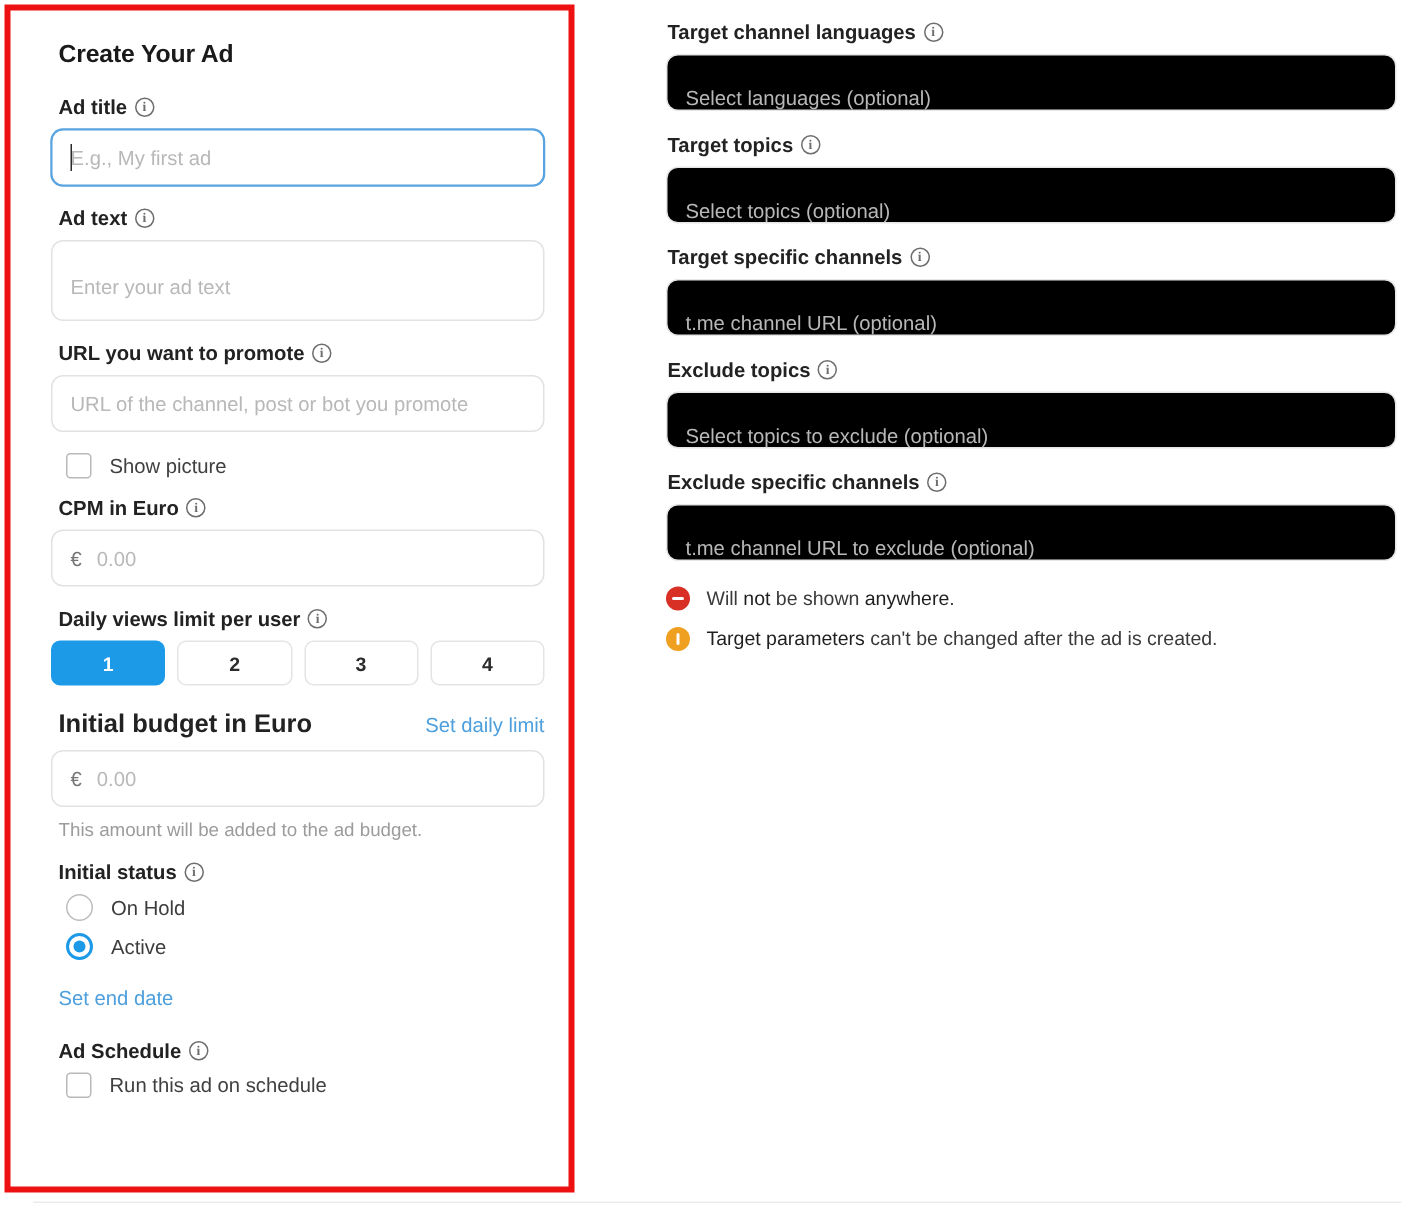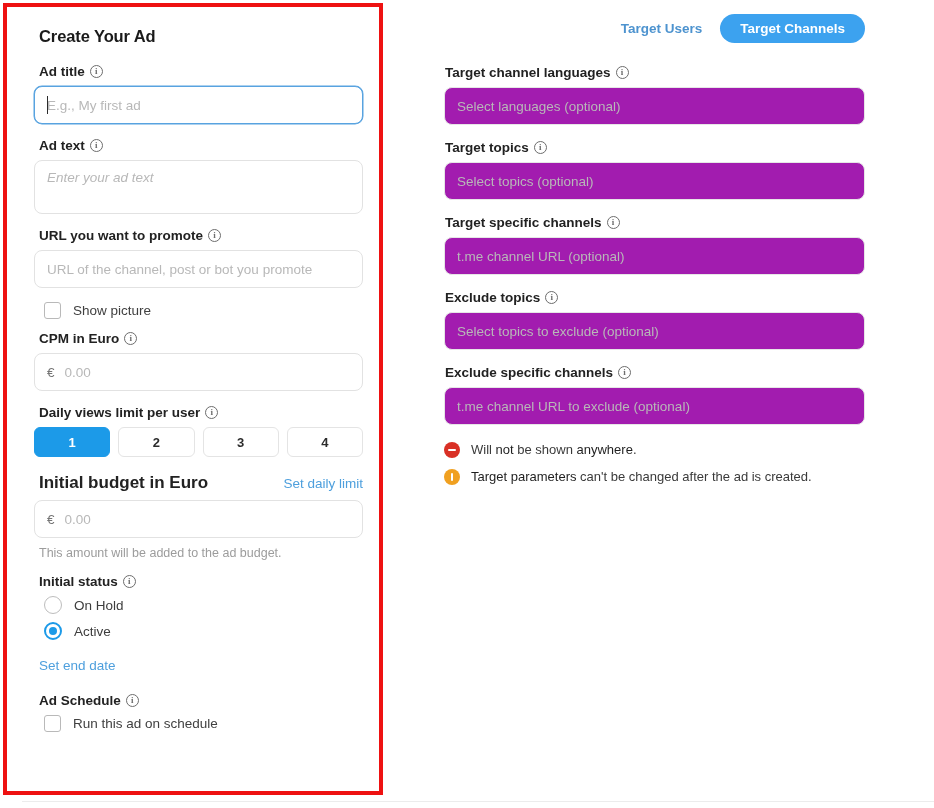--- a/index.html
+++ b/index.html
@@ -79,21 +79,21 @@
     align-items: center;
     padding: 0 12px;
     font-size: 13.5px;
     color: #b4b4b4;
     margin-bottom: 14px;
   }
   .input-box.focused {
     border: 1.5px solid #58a3e0;
     box-shadow: 0 0 0 0.5px #58a3e0;
   }
-  .input-box.tall { height: 54px; align-items: flex-start; padding-top: 9px; font-style: italic; }
+  .input-box.tall { height: 54px; align-items: flex-start; padding-top: 23px; }
   .caret {
     position: absolute;
     left: 12px; top: 9px;
     width: 1px; height: 18px;
     background: #2b2b2b;
   }
   .ph { color: #b8b8b8; font-size: 13.5px; }
   .euro {
     color: #757575;
     font-size: 13.5px;
@@ -231,27 +231,27 @@
   .r-label {
     display: flex;
     align-items: center;
     gap: 5px;
     font-size: 13.5px;
     font-weight: bold;
     color: #222222;
     margin: 0 0 7px 1px;
   }
   .r-input {
-    width: 421px;
+    width: 487px;
     height: 38px;
     border: 1px solid #e6e6e6;
     border-radius: 8px;
-    background: #a21caf;
-    display: flex;
-    align-items: center;
+    background: #000000;
+    display: flex;
+    align-items: flex-end;
     padding: 0 12px;
     font-size: 13.5px;
     color: #b8b8b8;
     margin-bottom: 15px;
   }
 
   .notes { margin-top: 16px; }
   .note-row {
     display: flex;
     align-items: flex-start;
@@ -395,24 +395,20 @@
       <div class="check-row">
         <span class="checkbox"></span>
         <span class="check-label">Run this ad on schedule</span>
       </div>
 
     </div>
   </div>
 
   <div id="right-panel">
 
-    <div class="tabs">
-      <div class="tab">Target Users</div>
-      <div class="tab active">Target Channels</div>
-    </div>
 
     <div class="r-label">
       <span>Target channel languages</span>
       <span class="info-icon">i</span>
     </div>
     <div class="r-input">
       <span class="ph">Select languages (optional)</span>
     </div>
 
     <div class="r-label">

